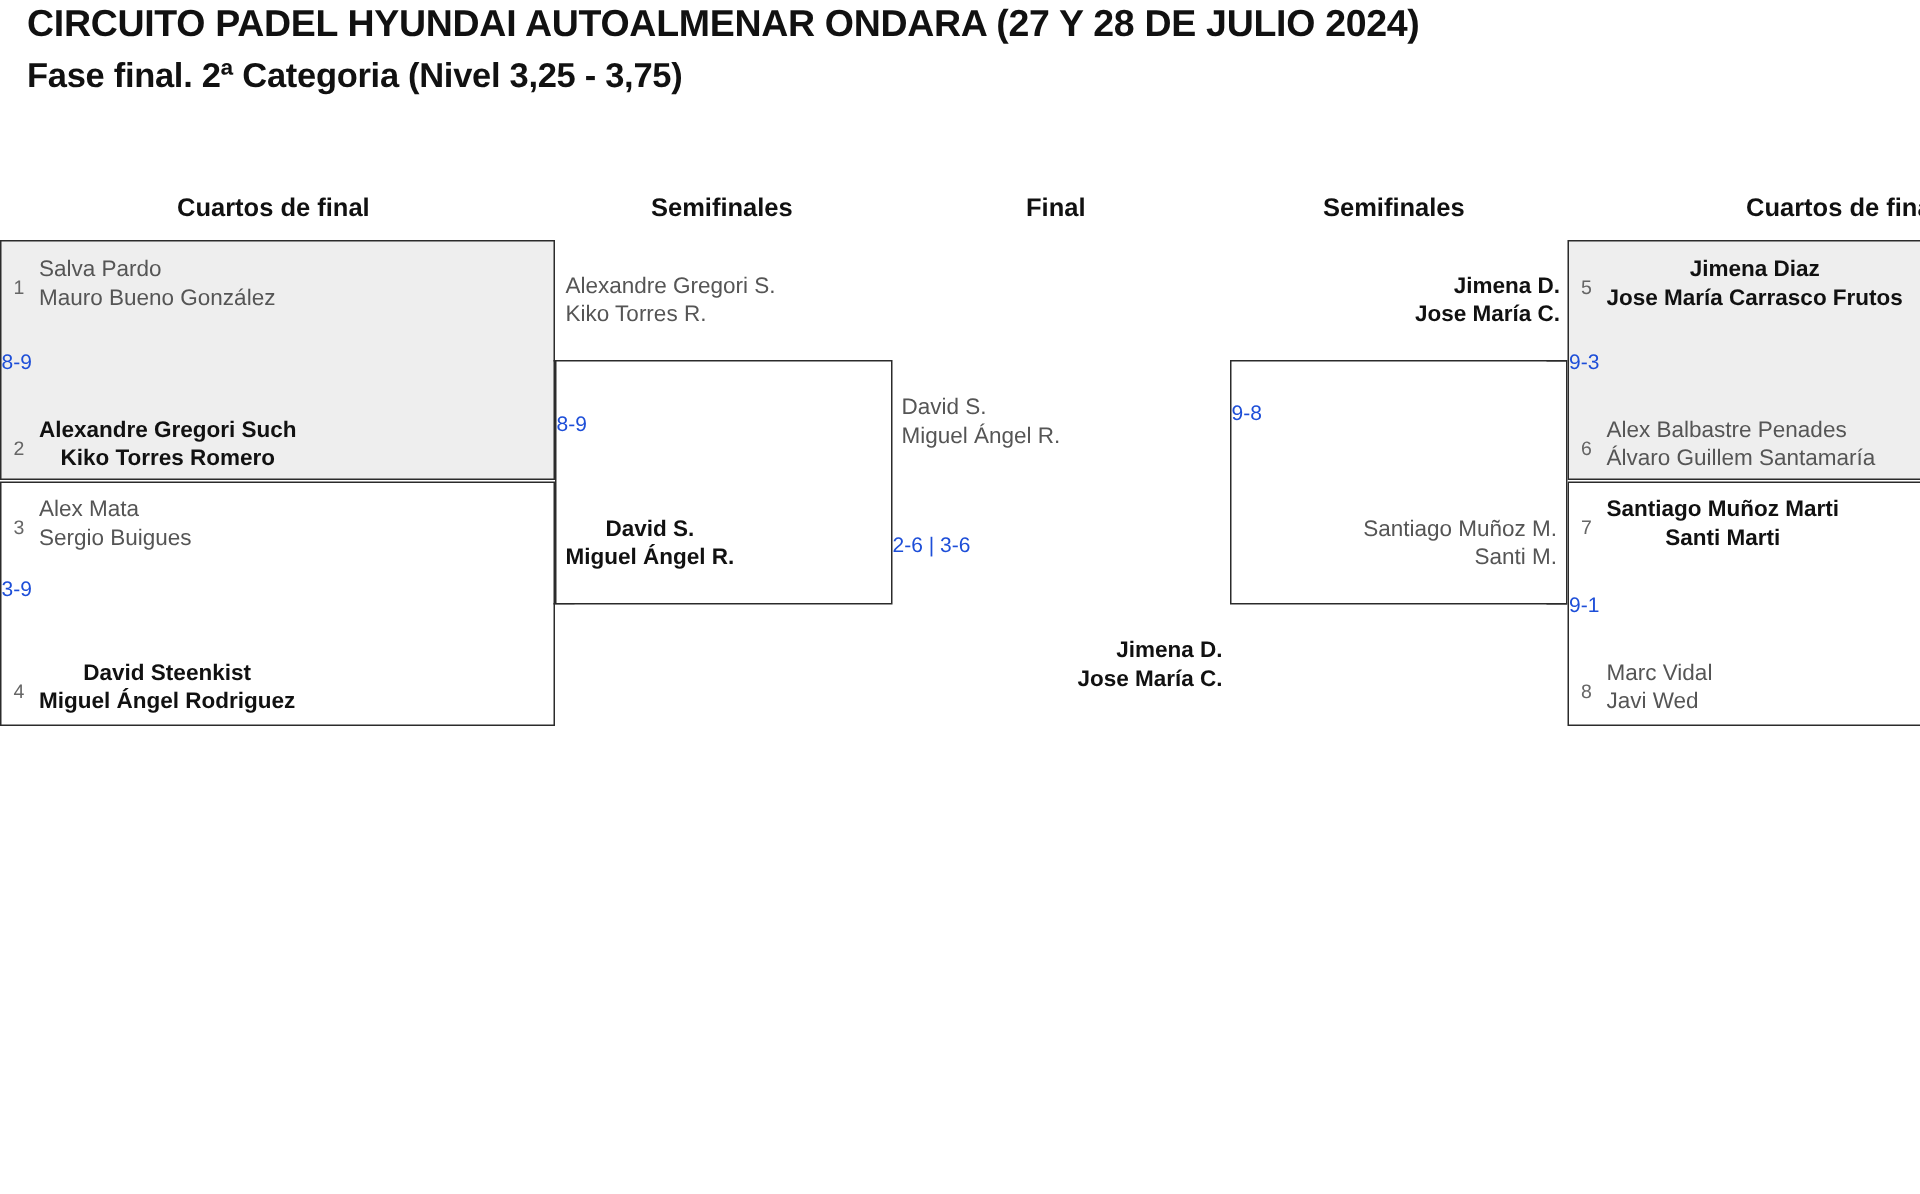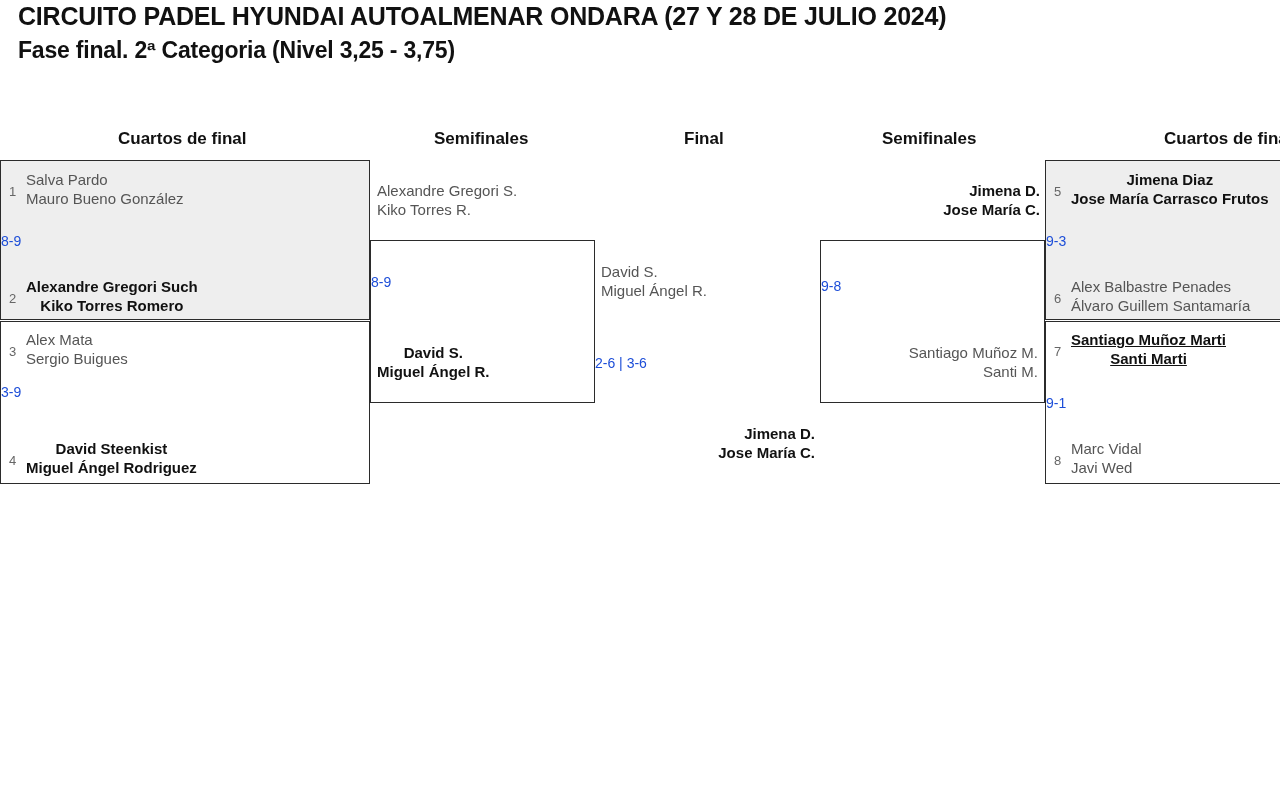--- a/index.html
+++ b/index.html
@@ -153,21 +153,21 @@
     <span class="ln">Jimena D.</span>
     <span class="ln">Jose María C.</span>
   </div>
 
   <div class="team winner ralign" style="left:840px; top:181px; width:200px;">
     <span class="ln">Jimena D.</span>
     <span class="ln">Jose María C.</span>
   </div>
 
   <div class="match-box" style="left:820px; top:240px; width:225px; height:163px;">
-    <div class="score" style="left:0px; top:37px; width:225px;">9-8</div>
+    <div class="score" style="left:0px; top:26px; width:225px;">9-8</div>
   </div>
 
   <div class="team loser ralign" style="left:840px; top:343px; width:198px;">
     <span class="ln">Santiago Muñoz M.</span>
     <span class="ln">Santi M.</span>
   </div>
 
   <div class="connector" style="left:1031px; top:240px; width:14px;"></div>
   <div class="connector" style="left:1031px; top:402px; width:14px;"></div>
 
@@ -180,21 +180,21 @@
     <div class="score" style="left:0px; top:72px; width:370px;">9-3</div>
     <span class="seed" style="left:8px; top:131px;">6</span>
     <div class="team loser" style="left:25px; top:116px;">
       <span class="ln">Alex Balbastre Penades</span>
       <span class="ln">Álvaro Guillem Santamaría</span>
     </div>
   </div>
 
   <div class="match-box" style="left:1045px; top:321px; width:370px; height:163px;">
     <span class="seed" style="left:8px; top:23px;">7</span>
-    <div class="team winner" style="left:25px; top:8px;text-decoration:underline;">
+    <div class="team winner" style="left:25px; top:8px;">
       <span class="ln">Santiago Muñoz Marti</span>
       <span class="ln">Santi Marti</span>
     </div>
     <div class="score" style="left:0px; top:73px; width:370px;">9-1</div>
     <span class="seed" style="left:8px; top:132px;">8</span>
     <div class="team loser" style="left:25px; top:117px;">
       <span class="ln">Marc Vidal</span>
       <span class="ln">Javi Wed</span>
     </div>
   </div>

